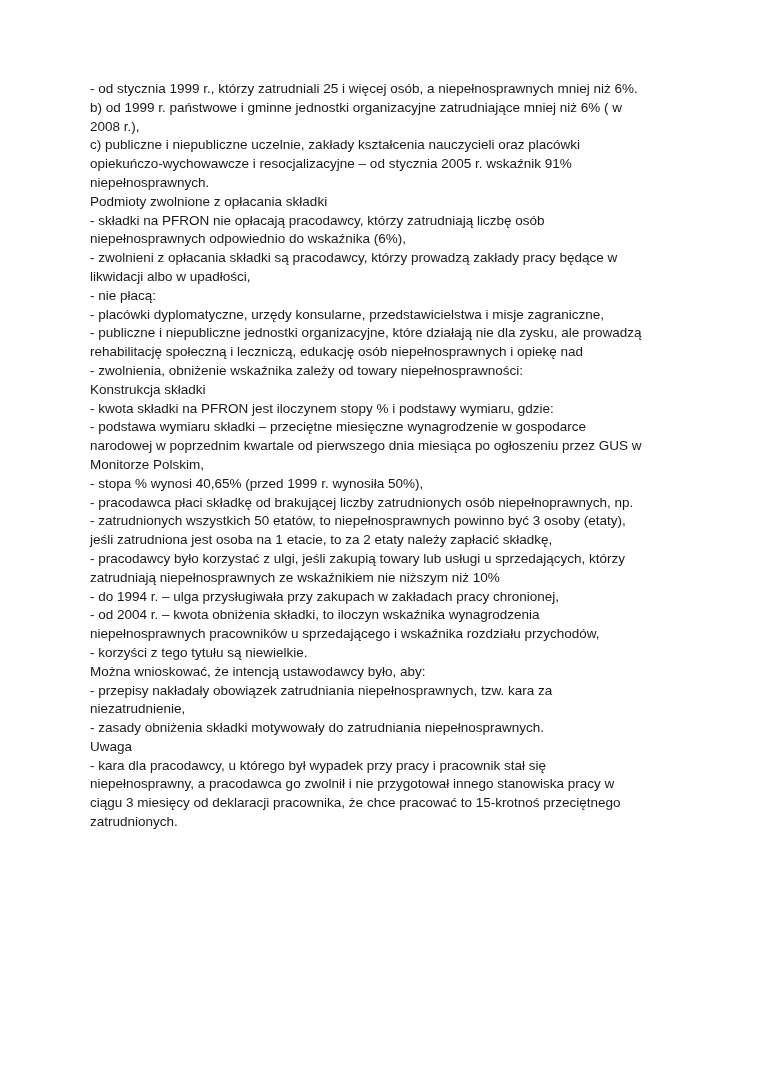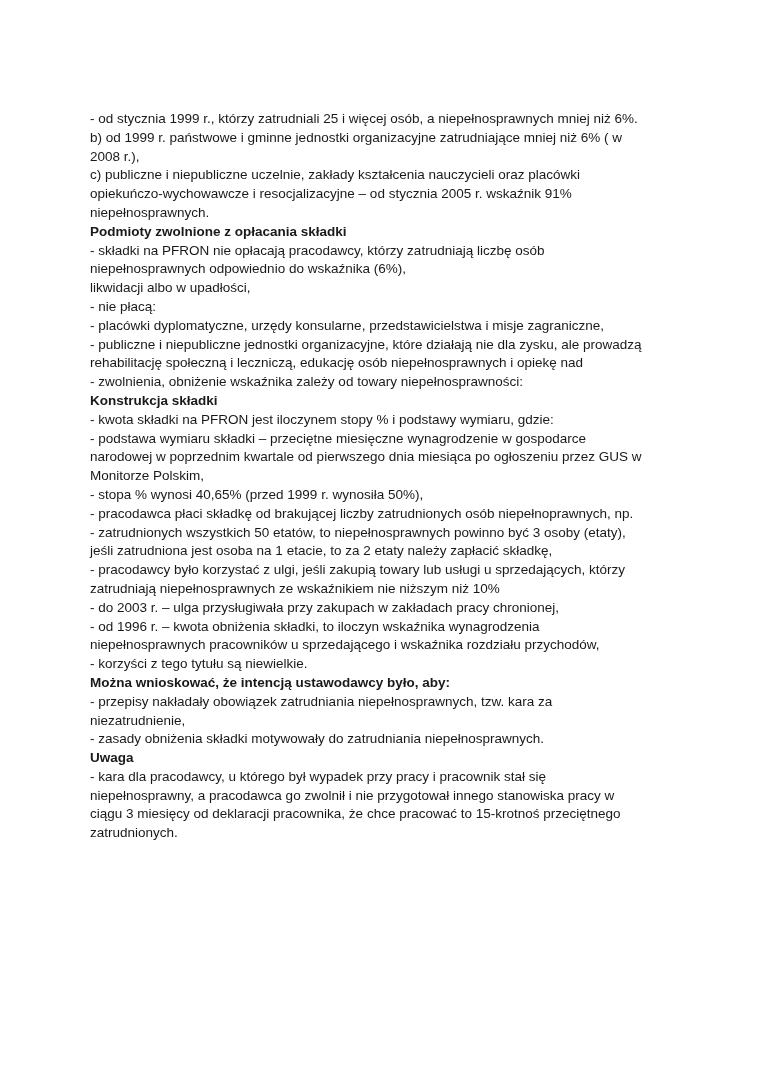--- a/index.html
+++ b/index.html
@@ -12,70 +12,71 @@
     width: 760px;
     height: 1075px;
     overflow: hidden;
     font-family: "Liberation Sans", "DejaVu Sans", sans-serif;
     color: #191919;
   }
   .page {
     box-sizing: border-box;
     width: 601px;
     height: 1075px;
-    padding: 110px 70px 0 90px;
+    padding: 80px 70px 0 90px;
     background: #ffffff;
   }
   .textblock {
     width: 600px;
   }
   .line {
     font-size: 13.5px;
     line-height: 18.8px;
     white-space: pre;
     font-weight: 400;
     color: #191919;
   }
   .line.bold {
-    font-weight: 700;
+    font-weight: 400;
   }
 </style>
 </head>
 <body>
 
 <div class="page">
   <div class="textblock">
       <div class="line">- od stycznia 1999 r., którzy zatrudniali 25 i więcej osób, a niepełnosprawnych mniej niż 6%.</div>
       <div class="line">b) od 1999 r. państwowe i gminne jednostki organizacyjne zatrudniające mniej niż 6% ( w</div>
       <div class="line">2008 r.),</div>
       <div class="line">c) publiczne i niepubliczne uczelnie, zakłady kształcenia nauczycieli oraz placówki</div>
       <div class="line">opiekuńczo-wychowawcze i resocjalizacyjne – od stycznia 2005 r. wskaźnik 91%</div>
       <div class="line">niepełnosprawnych.</div>
       <div class="line bold">Podmioty zwolnione z opłacania składki</div>
       <div class="line">- składki na PFRON nie opłacają pracodawcy, którzy zatrudniają liczbę osób</div>
       <div class="line">niepełnosprawnych odpowiednio do wskaźnika (6%),</div>
+      <div class="line">- zwolnieni z opłacania składki są pracodawcy, którzy prowadzą zakłady pracy będące w</div>
       <div class="line">likwidacji albo w upadłości,</div>
       <div class="line">- nie płacą:</div>
       <div class="line">- placówki dyplomatyczne, urzędy konsularne, przedstawicielstwa i misje zagraniczne,</div>
       <div class="line">- publiczne i niepubliczne jednostki organizacyjne, które działają nie dla zysku, ale prowadzą</div>
       <div class="line">rehabilitację społeczną i leczniczą, edukację osób niepełnosprawnych i opiekę nad</div>
       <div class="line">- zwolnienia, obniżenie wskaźnika zależy od towary niepełnosprawności:</div>
       <div class="line bold">Konstrukcja składki</div>
       <div class="line">- kwota składki na PFRON jest iloczynem stopy % i podstawy wymiaru, gdzie:</div>
       <div class="line">- podstawa wymiaru składki – przeciętne miesięczne wynagrodzenie w gospodarce</div>
       <div class="line">narodowej w poprzednim kwartale od pierwszego dnia miesiąca po ogłoszeniu przez GUS w</div>
       <div class="line">Monitorze Polskim,</div>
       <div class="line">- stopa % wynosi 40,65% (przed 1999 r. wynosiła 50%),</div>
       <div class="line">- pracodawca płaci składkę od brakującej liczby zatrudnionych osób niepełnoprawnych, np.</div>
       <div class="line">- zatrudnionych wszystkich 50 etatów, to niepełnosprawnych powinno być 3 osoby (etaty),</div>
       <div class="line">jeśli zatrudniona jest osoba na 1 etacie, to za 2 etaty należy zapłacić składkę,</div>
       <div class="line">- pracodawcy było korzystać z ulgi, jeśli zakupią towary lub usługi u sprzedających, którzy</div>
       <div class="line">zatrudniają niepełnosprawnych ze wskaźnikiem nie niższym niż 10%</div>
-      <div class="line">- do 2003 r. – ulga przysługiwała przy zakupach w zakładach pracy chronionej,</div>
-      <div class="line">- od 1996 r. – kwota obniżenia składki, to iloczyn wskaźnika wynagrodzenia</div>
+      <div class="line">- do 1994 r. – ulga przysługiwała przy zakupach w zakładach pracy chronionej,</div>
+      <div class="line">- od 2004 r. – kwota obniżenia składki, to iloczyn wskaźnika wynagrodzenia</div>
       <div class="line">niepełnosprawnych pracowników u sprzedającego i wskaźnika rozdziału przychodów,</div>
       <div class="line">- korzyści z tego tytułu są niewielkie.</div>
       <div class="line bold">Można wnioskować, że intencją ustawodawcy było, aby:</div>
       <div class="line">- przepisy nakładały obowiązek zatrudniania niepełnosprawnych, tzw. kara za</div>
       <div class="line">niezatrudnienie,</div>
       <div class="line">- zasady obniżenia składki motywowały do zatrudniania niepełnosprawnych.</div>
       <div class="line bold">Uwaga</div>
       <div class="line">- kara dla pracodawcy, u którego był wypadek przy pracy i pracownik stał się</div>
       <div class="line">niepełnosprawny, a pracodawca go zwolnił i nie przygotował innego stanowiska pracy w</div>
       <div class="line">ciągu 3 miesięcy od deklaracji pracownika, że chce pracować to 15-krotnoś przeciętnego</div>

